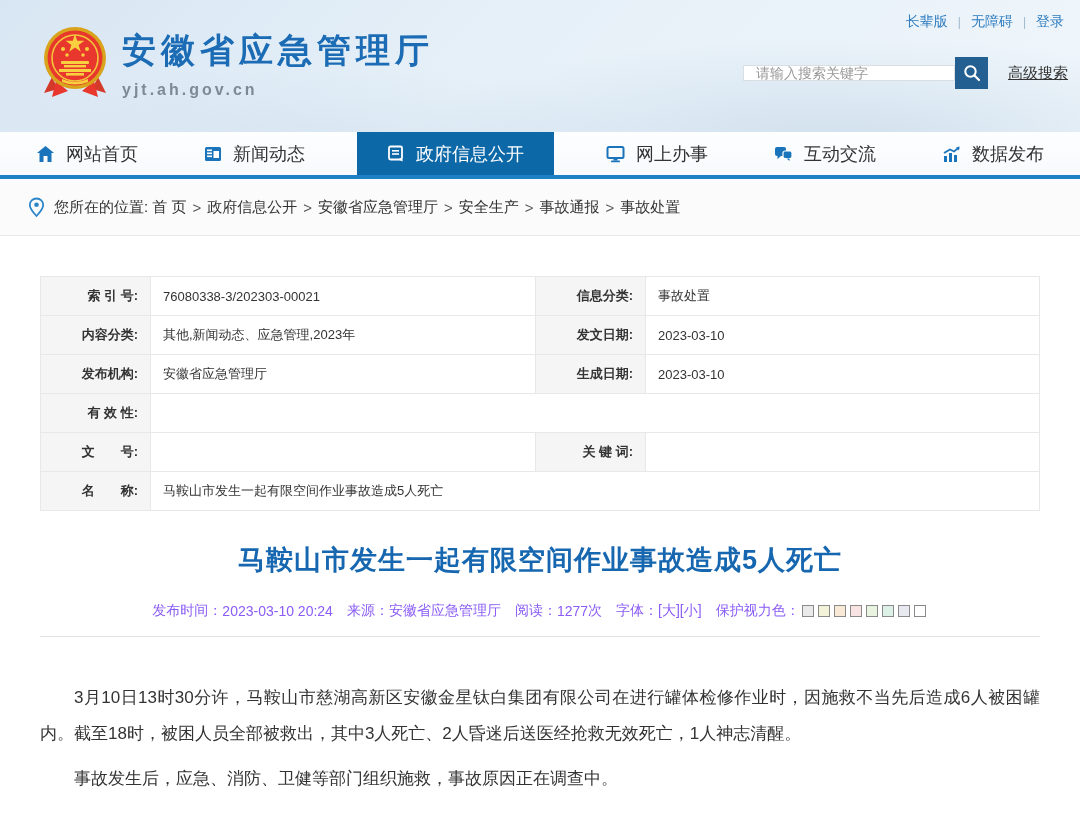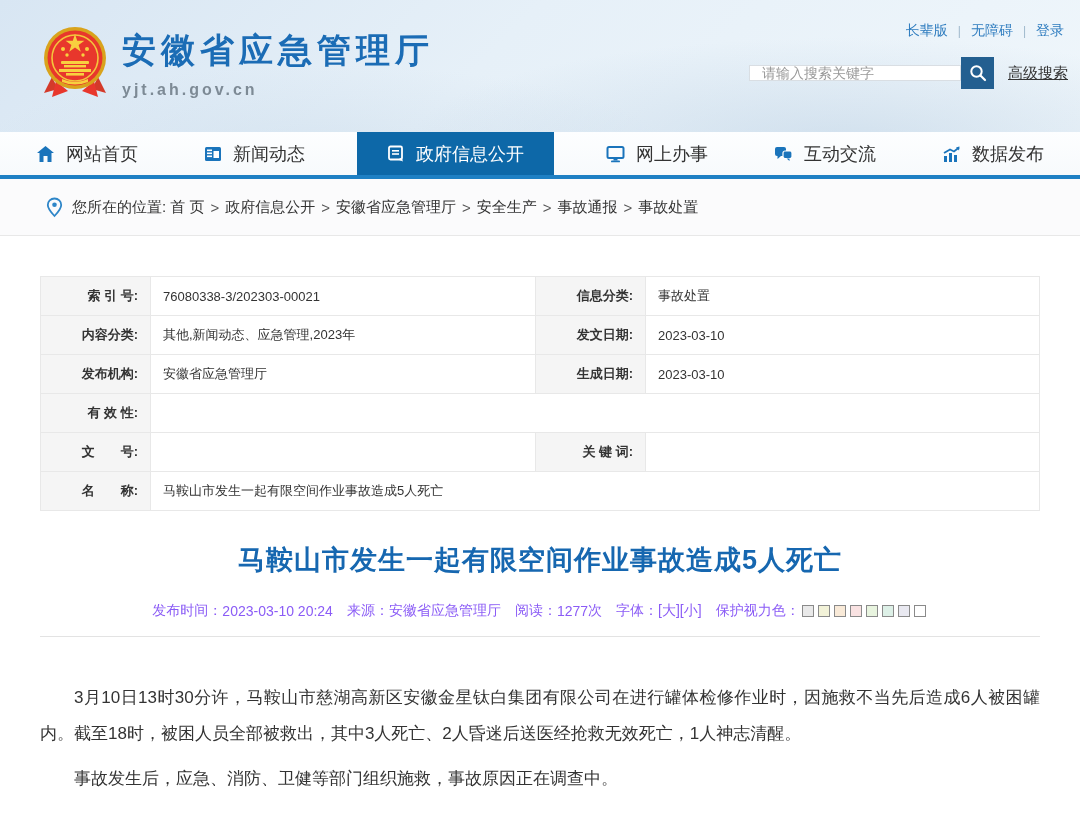--- a/index.html
+++ b/index.html
@@ -9,56 +9,56 @@
     background:#ffffff; color:#333; overflow:hidden; position:relative;
   }
   
   .header {
     height:132px; position:relative;
     background:
       radial-gradient(620px 150px at 78% 108%, rgba(176,200,222,.45), rgba(176,200,222,0) 70%),
       radial-gradient(500px 130px at 30% 118%, rgba(190,210,228,.35), rgba(190,210,228,0) 70%),
       linear-gradient(135deg,#d8e6f3 0%, #e6f0f8 45%, #eff6fb 100%);
   }
-  .topbar { position:absolute; top:22px; right:16px; font-size:14px; }
+  .topbar { position:absolute; top:13px; right:16px; font-size:14px; }
   .topbar a { color:#2e7cbf; text-decoration:none; cursor:pointer; }
   .topbar .sep { color:#9fb8cc; margin:0 10px; font-size:12px; }
   .logo-wrap { position:absolute; left:42px; top:25px; display:flex; align-items:center; }
   .emblem { width:66px; height:76px; }
   .site-text { margin-left:14px; }
   .site-title { font-size:34px; font-weight:bold; color:#1b6cb5; letter-spacing:5px; }
   .site-url { font-size:16px; font-weight:bold; color:#7d8a95; letter-spacing:3px; margin-top:7px; }
   .search-row { position:absolute; right:12px; top:57px; display:flex; align-items:center; }
   .search-input {
     width:212px; height:16px; border:1px solid #d9dee3; background:#fff;
     font-size:14px; padding:0 12px; color:#333; outline:none;
     font-family:"Liberation Sans", sans-serif;
   }
   .search-input::placeholder { color:#999; }
   .search-btn {
     width:33px; height:32px; background:#235f90; border:none; cursor:pointer;
     display:flex; align-items:center; justify-content:center;
   }
-  .adv-search { margin-left:14px; font-size:15px; color:#333; text-decoration:underline; cursor:pointer; }
+  .adv-search { margin-left:20px; font-size:15px; color:#333; text-decoration:underline; cursor:pointer; }
   
   .nav {
     height:47px; background:linear-gradient(180deg,#fdfeff,#f7fafc);
     border-bottom:4px solid #1e80c4;
     display:flex; align-items:stretch; justify-content:space-between; padding:0 22px;
   }
   .nav-item {
     display:flex; align-items:center; gap:11px; padding:8px 14px;
     font-size:18px; color:#333; cursor:pointer; white-space:nowrap;
   }
   .nav-item.active { background:#0d68a8; color:#fff; padding:0 30px; }
   .nav-icon { display:flex; align-items:center; }
   
   .breadcrumb {
     height:57px; background:#fbfbfc; border-bottom:1px solid #e8e8e8;
-    display:flex; align-items:center; padding-left:46px; font-size:15px; color:#333;
+    display:flex; align-items:center; padding-left:28px; font-size:15px; color:#333;
   }
   .breadcrumb .pin { margin-right:9px; display:flex; align-items:center; }
   .crumb { cursor:pointer; }
   .crumb-sep { margin:0 6px; color:#555; }
   
   .content { padding:0 40px; }
   .info-table { width:100%; border-collapse:collapse; margin-top:40px; table-layout:fixed; }
   .info-table td {
     border:1px solid #e8e8e8; height:39px; font-size:13px; color:#333;
     padding:0 12px; background:#fff; overflow:hidden; white-space:nowrap;

